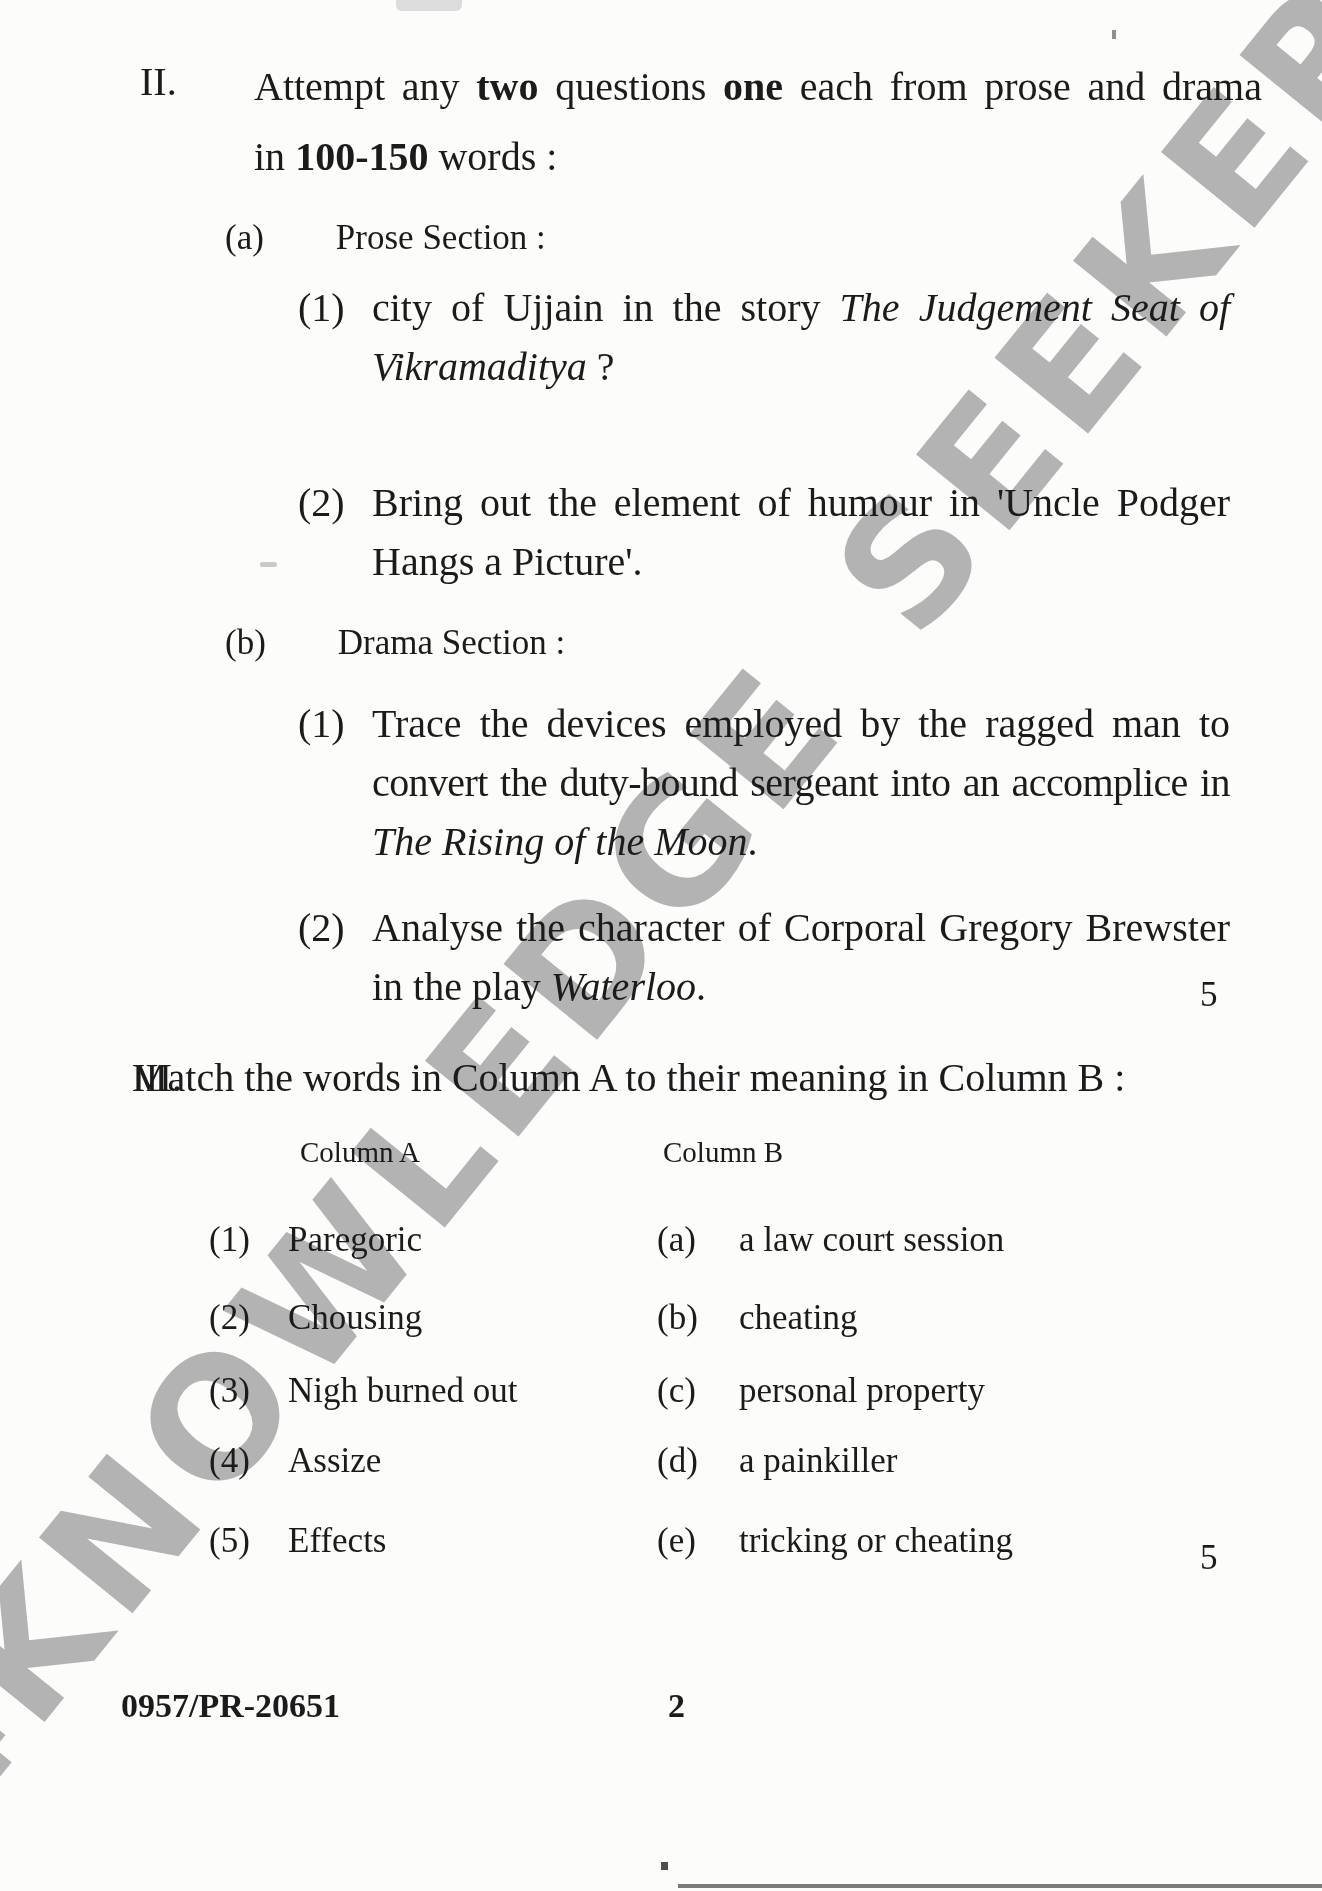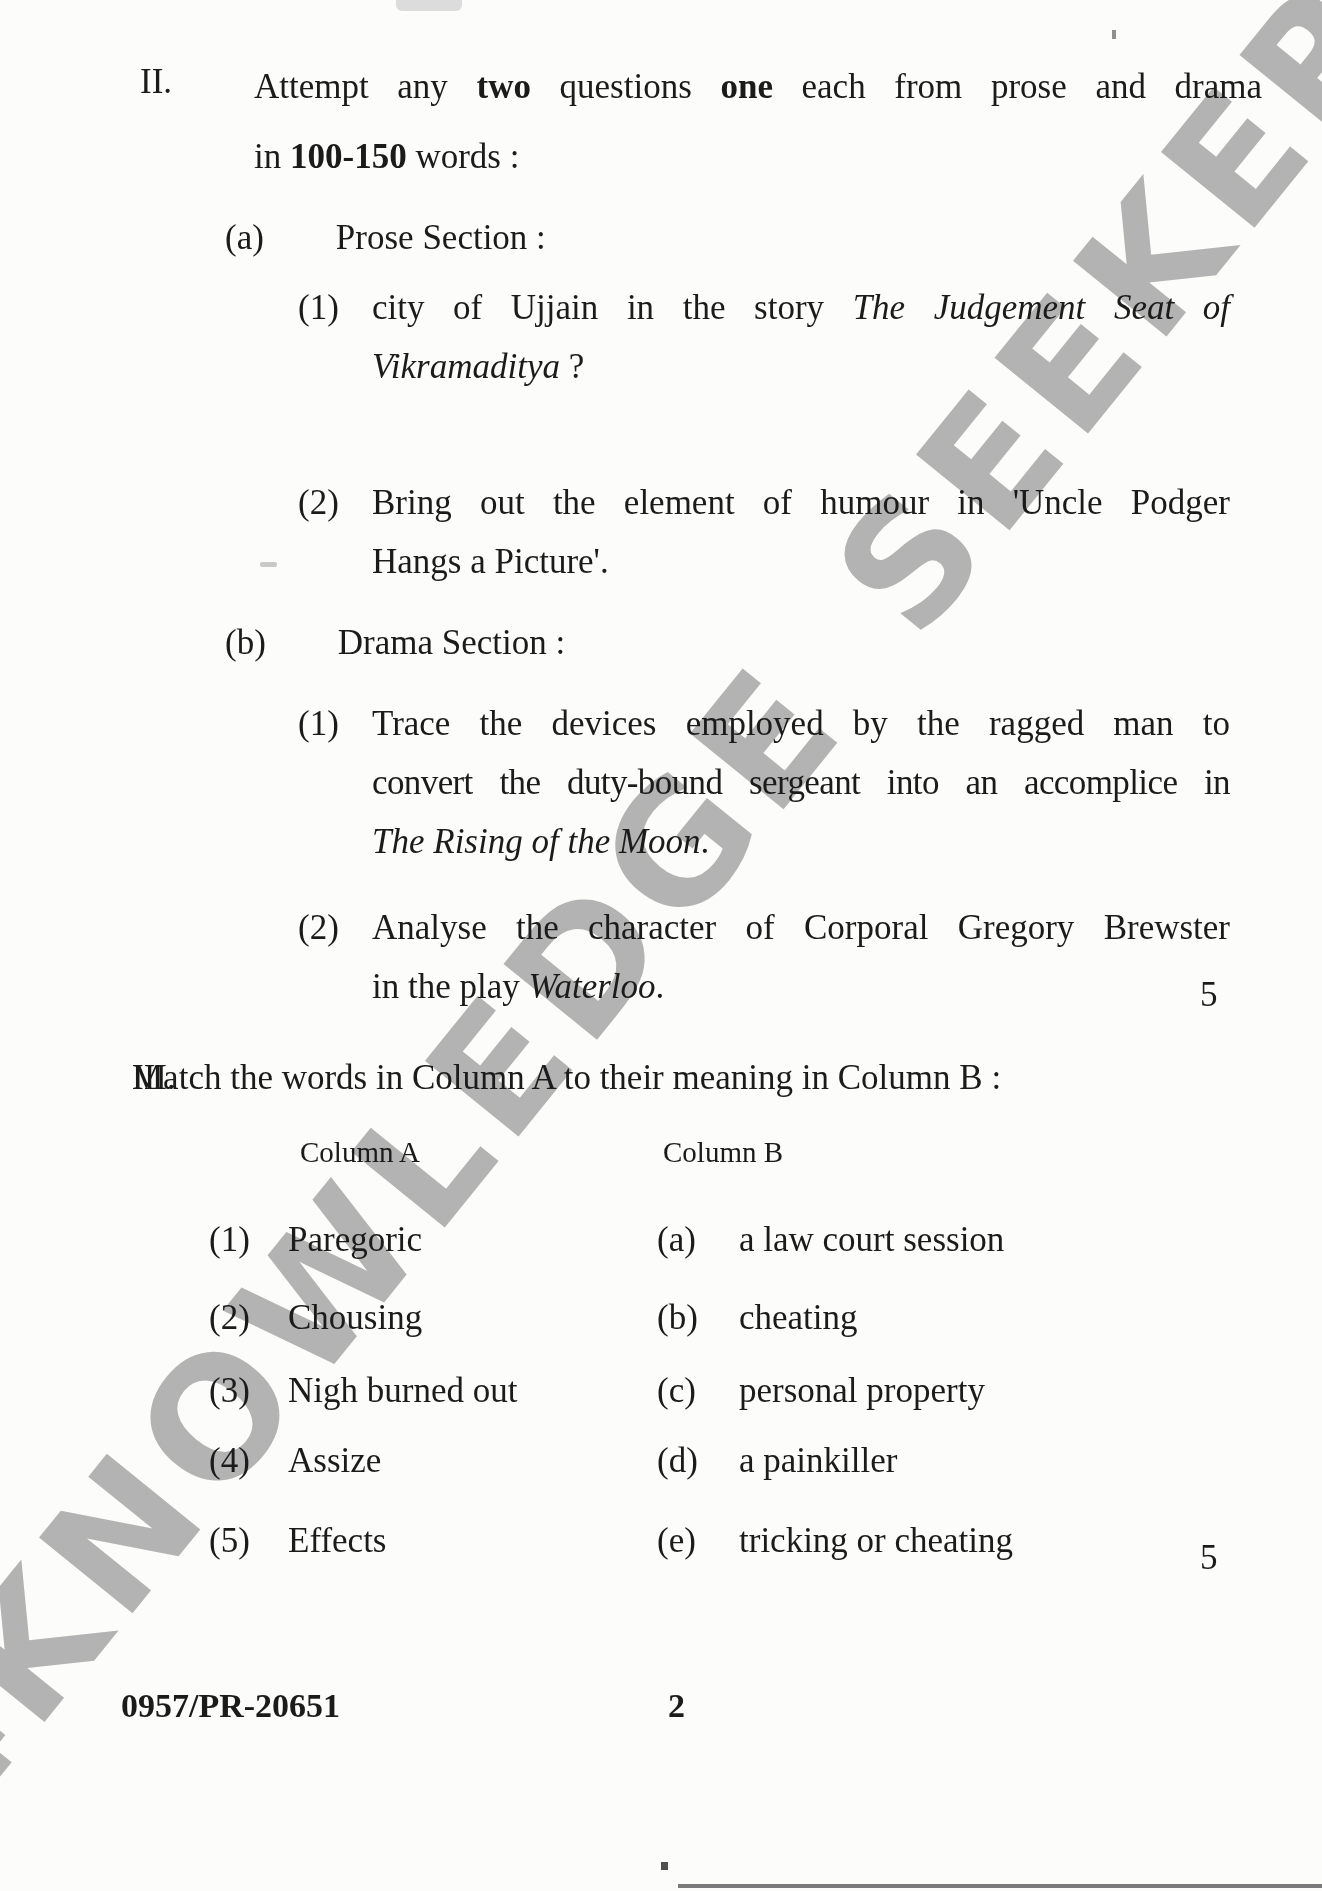--- a/index.html
+++ b/index.html
@@ -19,21 +19,21 @@
     left:-710px; top:800px; width:2700px;
     text-align:center; white-space:nowrap;
     transform:rotate(-51deg);
     font-family:"DejaVu Sans","Liberation Sans",sans-serif;
     font-weight:bold; font-size:165px;
     letter-spacing:12px; word-spacing:34px;
     color:#b3b3b3;
     user-select:none;
   }
   
-  .qblock { position:absolute; font-size:35px; line-height:59px; }
+  .qblock { position:absolute; font-size:40px; line-height:59px; }
   .qnum   { position:absolute; left:0; top:0; }
   .qtext  { margin-left:74px; width:858px; }
   .h2text { margin-left:114px; width:1008px; line-height:70px; }
   .h3text { white-space:nowrap; }
   .line   { white-space:nowrap; }
   .stretch{ text-align:justify; text-align-last:justify; }
   .tight  { letter-spacing:-0.6px; word-spacing:-3.5px; }
   .seclabel { position:absolute; font-size:35px; line-height:59px; white-space:nowrap; }
   .sectitle { margin-left:72px; }
   .marks { position:absolute; left:1200px; font-size:35px; line-height:59px; }

